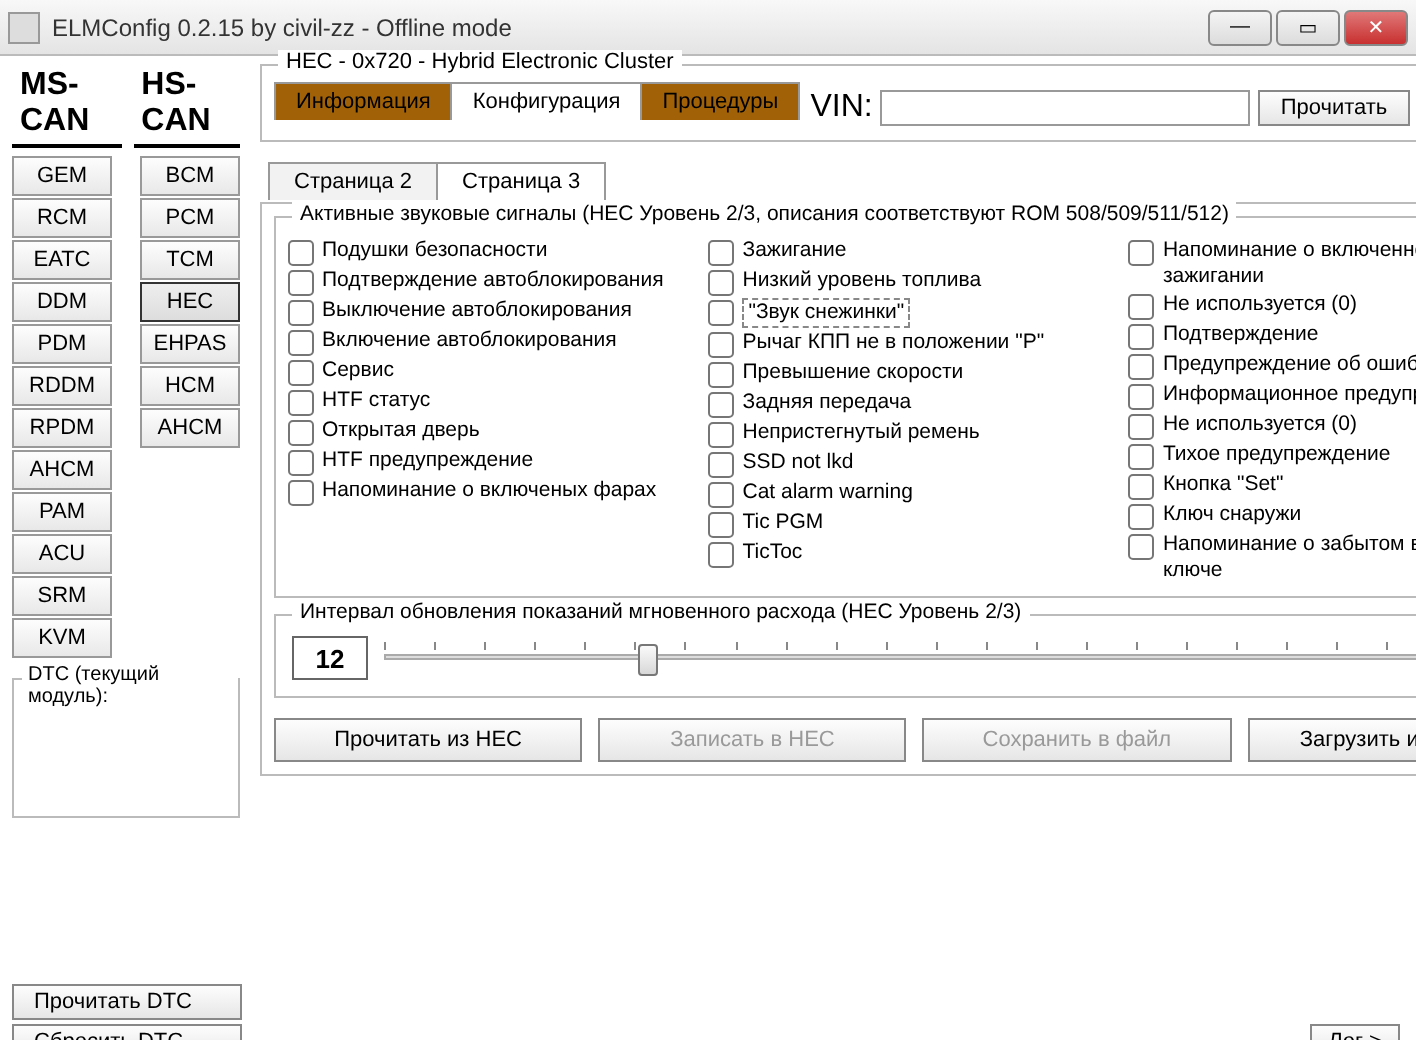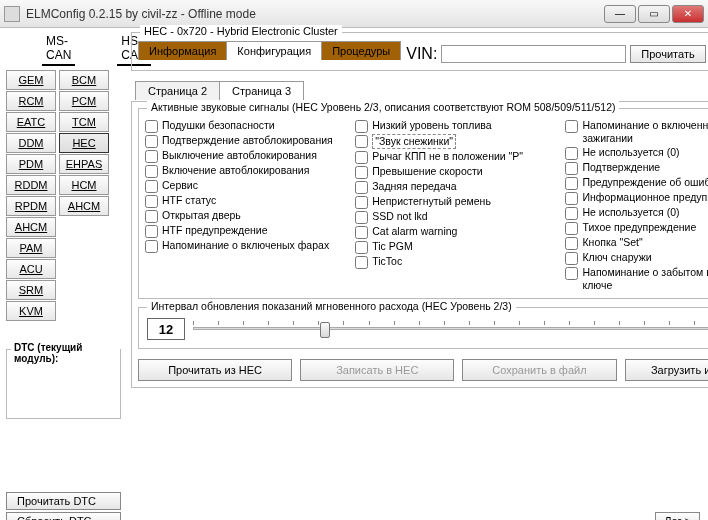--- a/index.html
+++ b/index.html
@@ -6,27 +6,27 @@
 body { font-family: Tahoma, Arial, sans-serif; font-size: 11px; background: #fff; overflow: hidden; width: 708px; height: 520px; }
 .titlebar { height: 28px; background: linear-gradient(#f8f8f8,#e4e4e4); border-bottom: 1px solid #bbb; display: flex; align-items: center; padding: 0 4px; }
 .titlebar .icon { width: 16px; height: 16px; background: #ddd; border: 1px solid #999; margin-right: 6px; }
 .titlebar .title { flex: 1; color: #333; font-size: 12px; }
 .winbtns { display: flex; gap: 2px; }
 .winbtn { width: 32px; height: 18px; border: 1px solid #888; border-radius: 3px; background: linear-gradient(#f4f4f4,#dcdcdc); display: flex; align-items: center; justify-content: center; font-size: 10px; cursor: pointer; }
 .winbtn.close { background: linear-gradient(#e07878,#c83030); color: #fff; }
 .main { display: flex; height: 460px; }
 .leftcol { width: 125px; padding: 4px 4px 0 6px; }
 .bustabs { display: flex; gap: 6px; margin-bottom: 4px; }
-.bustab { font-weight: normal; font-size: 12px; padding: 2px 4px; cursor: pointer; margin-left: 36px; }
+.bustab { font-weight: bold; font-size: 16px; padding: 2px 4px; cursor: pointer; }
 .bustab.active { border-bottom: 2px solid #000; }
-.busgrid { display: flex; gap: 3px; text-decoration: underline; }
+.busgrid { display: flex; gap: 14px; }
 .buslist { display: flex; flex-direction: column; gap: 1px; width: 50px; }
 .modbtn { height: 20px; border: 1px solid #999; background: linear-gradient(#fdfdfd,#e8e8e8); font-size: 11px; cursor: pointer; display: flex; align-items: center; justify-content: center; }
 .modbtn.selected { border: 1px solid #333; background: linear-gradient(#eee,#ddd); }
-.dtcbox { margin-top: 28px; border: 1px solid #bbb; position: relative; padding: 6px 16px; font-weight: bold; }
+.dtcbox { margin-top: 10px; border: 1px solid #bbb; position: relative; padding: 6px 16px; }
 .dtcbox .lbl { position: absolute; top: -8px; left: 4px; background: #fff; padding: 0 3px; font-size: 10px; }
 .rightcol { flex: 1; padding: 4px 8px 0 6px; display: flex; flex-direction: column; }
 .hdrgroup { border: 1px solid #bbb; position: relative; padding: 8px 6px 6px 6px; margin-bottom: 6px; }
 .hdrgroup .glbl { position: absolute; top: -8px; left: 8px; background: #fff; padding: 0 4px; font-size: 11px; }
 .toptabs { display: flex; gap: 0; margin-bottom: 4px; }
 .toptab { border: 1px solid #999; border-bottom: none; padding: 3px 10px; background: #a16207; font-size: 11px; cursor: pointer; margin-right: -1px; }
 .toptab.active { background: #fff; position: relative; z-index: 2; }
 .vinrow { display: flex; align-items: center; gap: 4px; margin-top: 2px; }
 .vinrow label { font-size: 16px; }
 .vinrow input { flex: 1; border: 1px solid #999; height: 18px; padding: 0 3px; background: #fff; }
@@ -169,20 +169,24 @@
                 <span>HTF предупреждение</span>
               </label>
               <label class="chk">
                 <input type="checkbox" style="">
                 <span>Напоминание о включеных фарах</span>
               </label>
             </div>
           <div class="col" id="col2">
               <label class="chk">
                 <input type="checkbox" style="">
+                <span>Зажигание</span>
+              </label>
+              <label class="chk">
+                <input type="checkbox" style="">
                 <span>Низкий уровень топлива</span>
               </label>
               <label class="chk">
                 <input type="checkbox" style="">
                 <span class="dotted">"Звук снежинки"</span>
               </label>
               <label class="chk">
                 <input type="checkbox" style="">
                 <span>Рычаг КПП не в положении "P"</span>
               </label>

